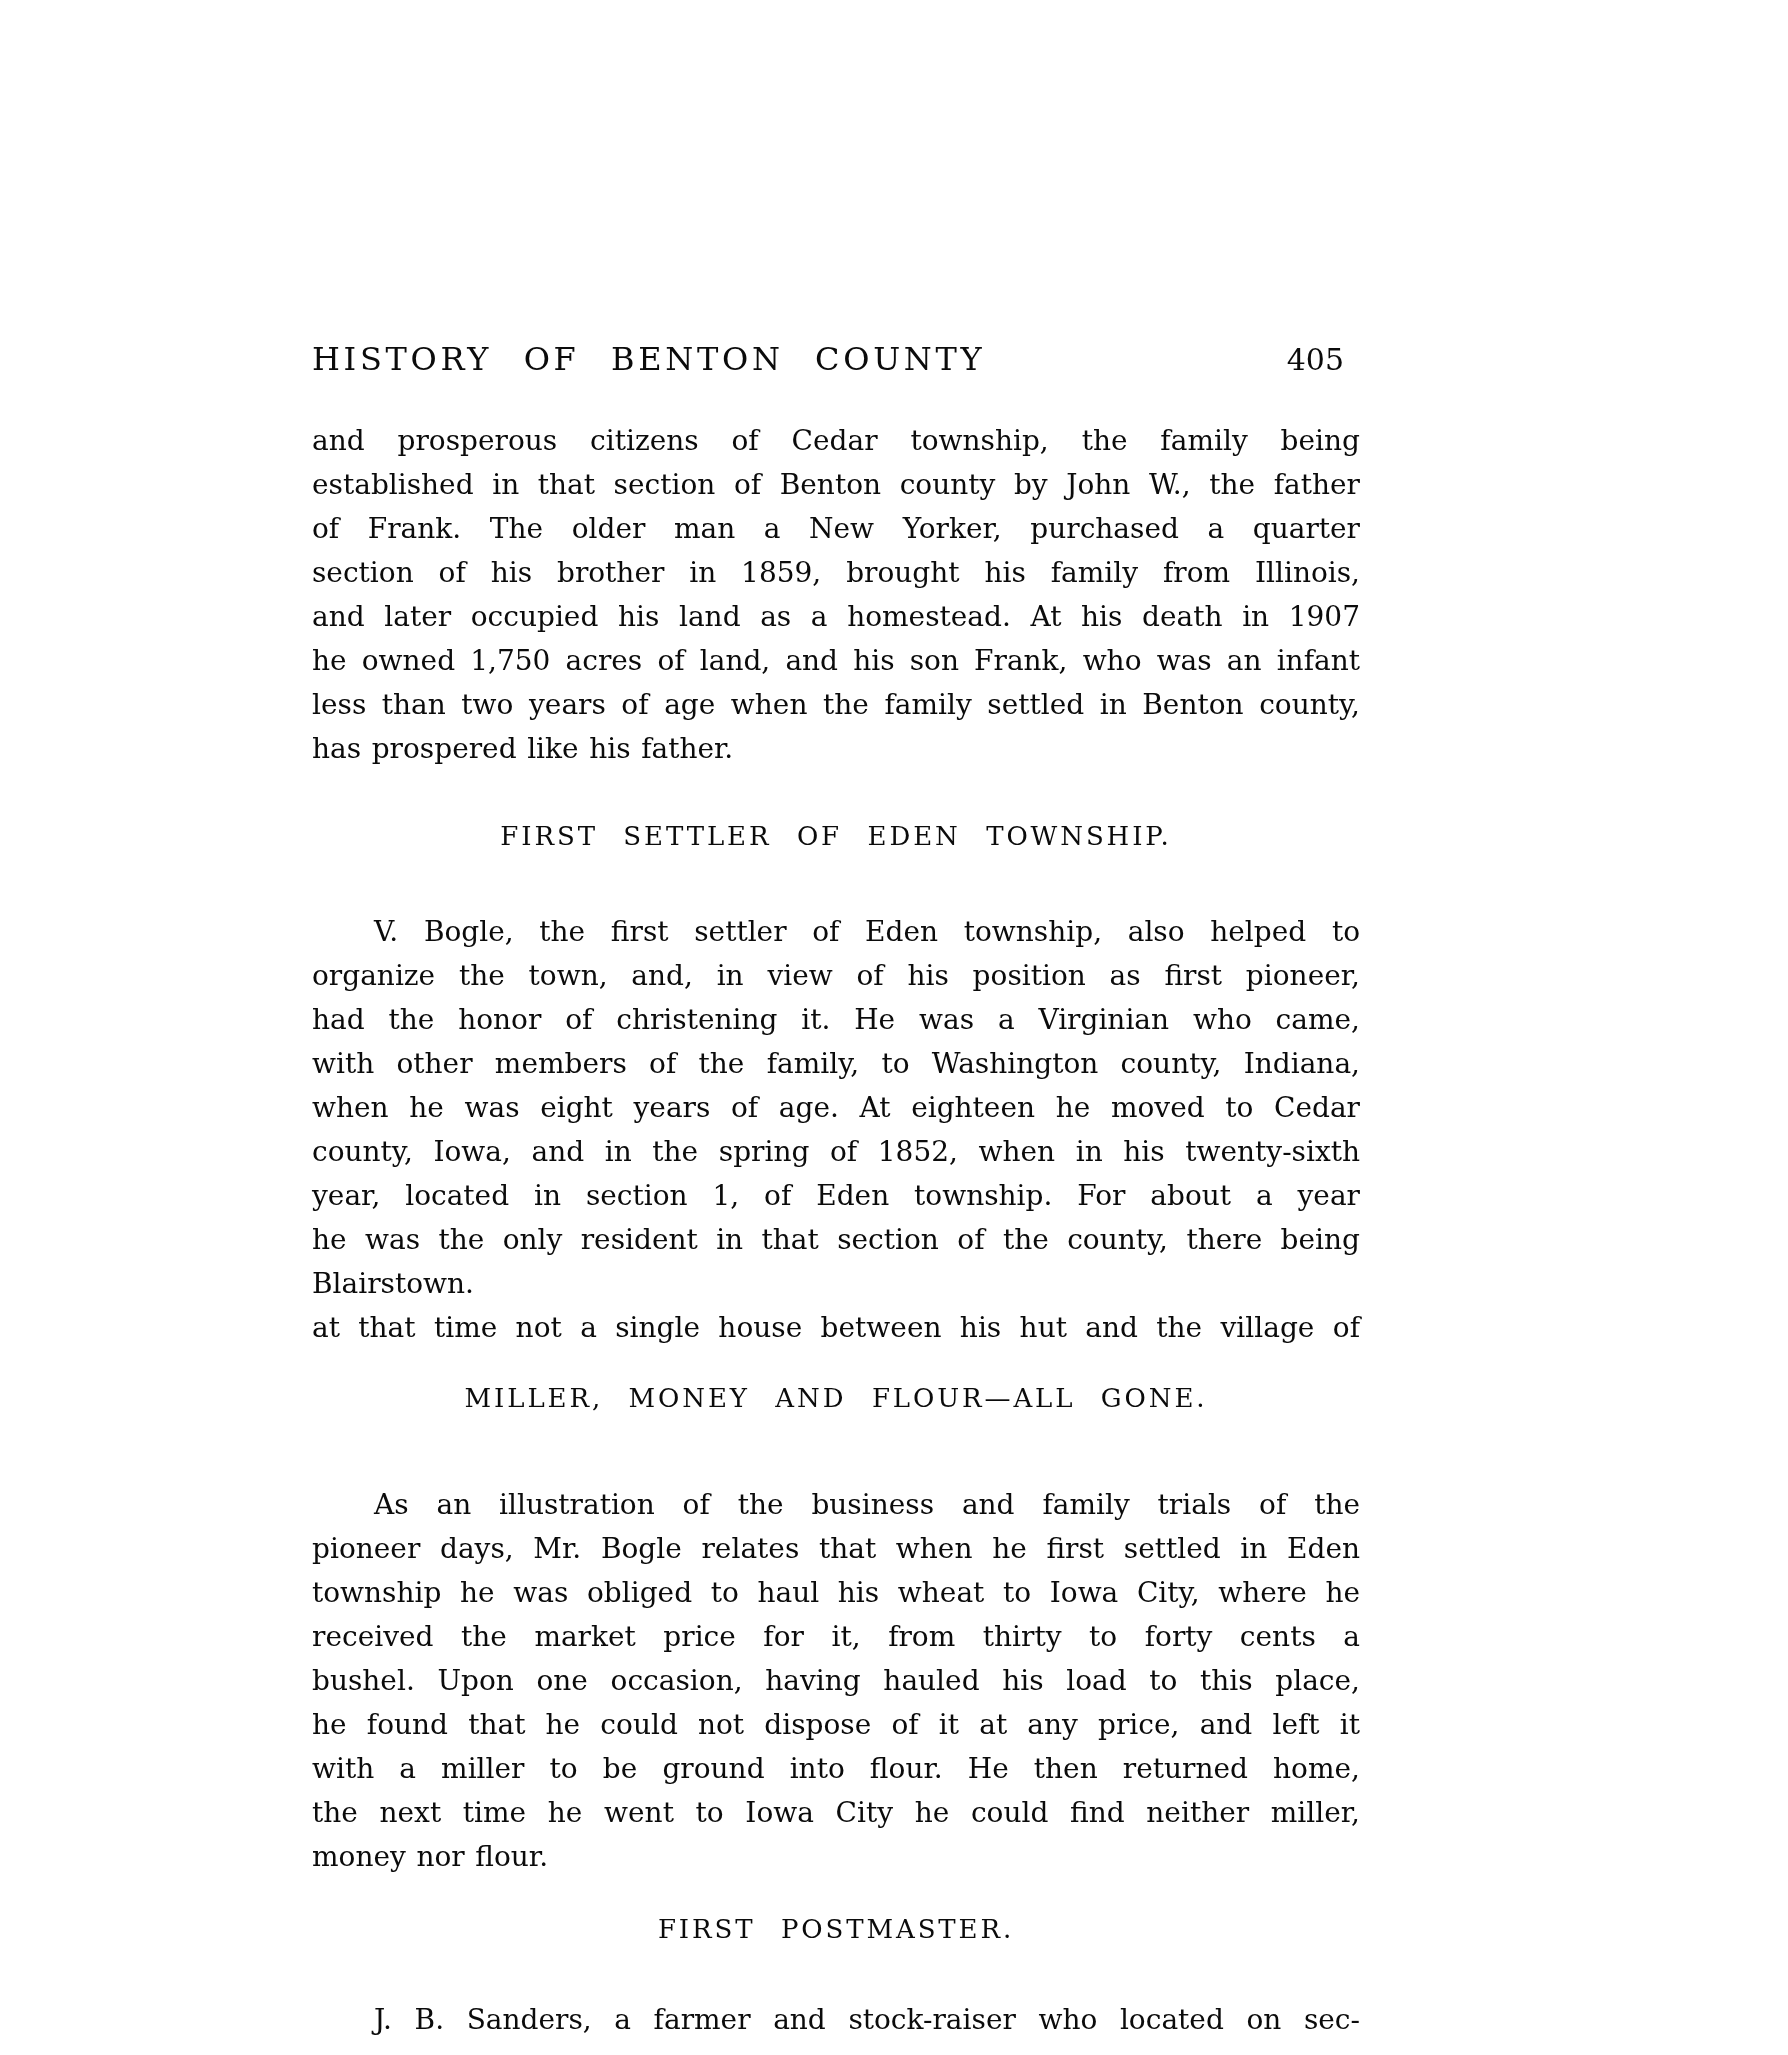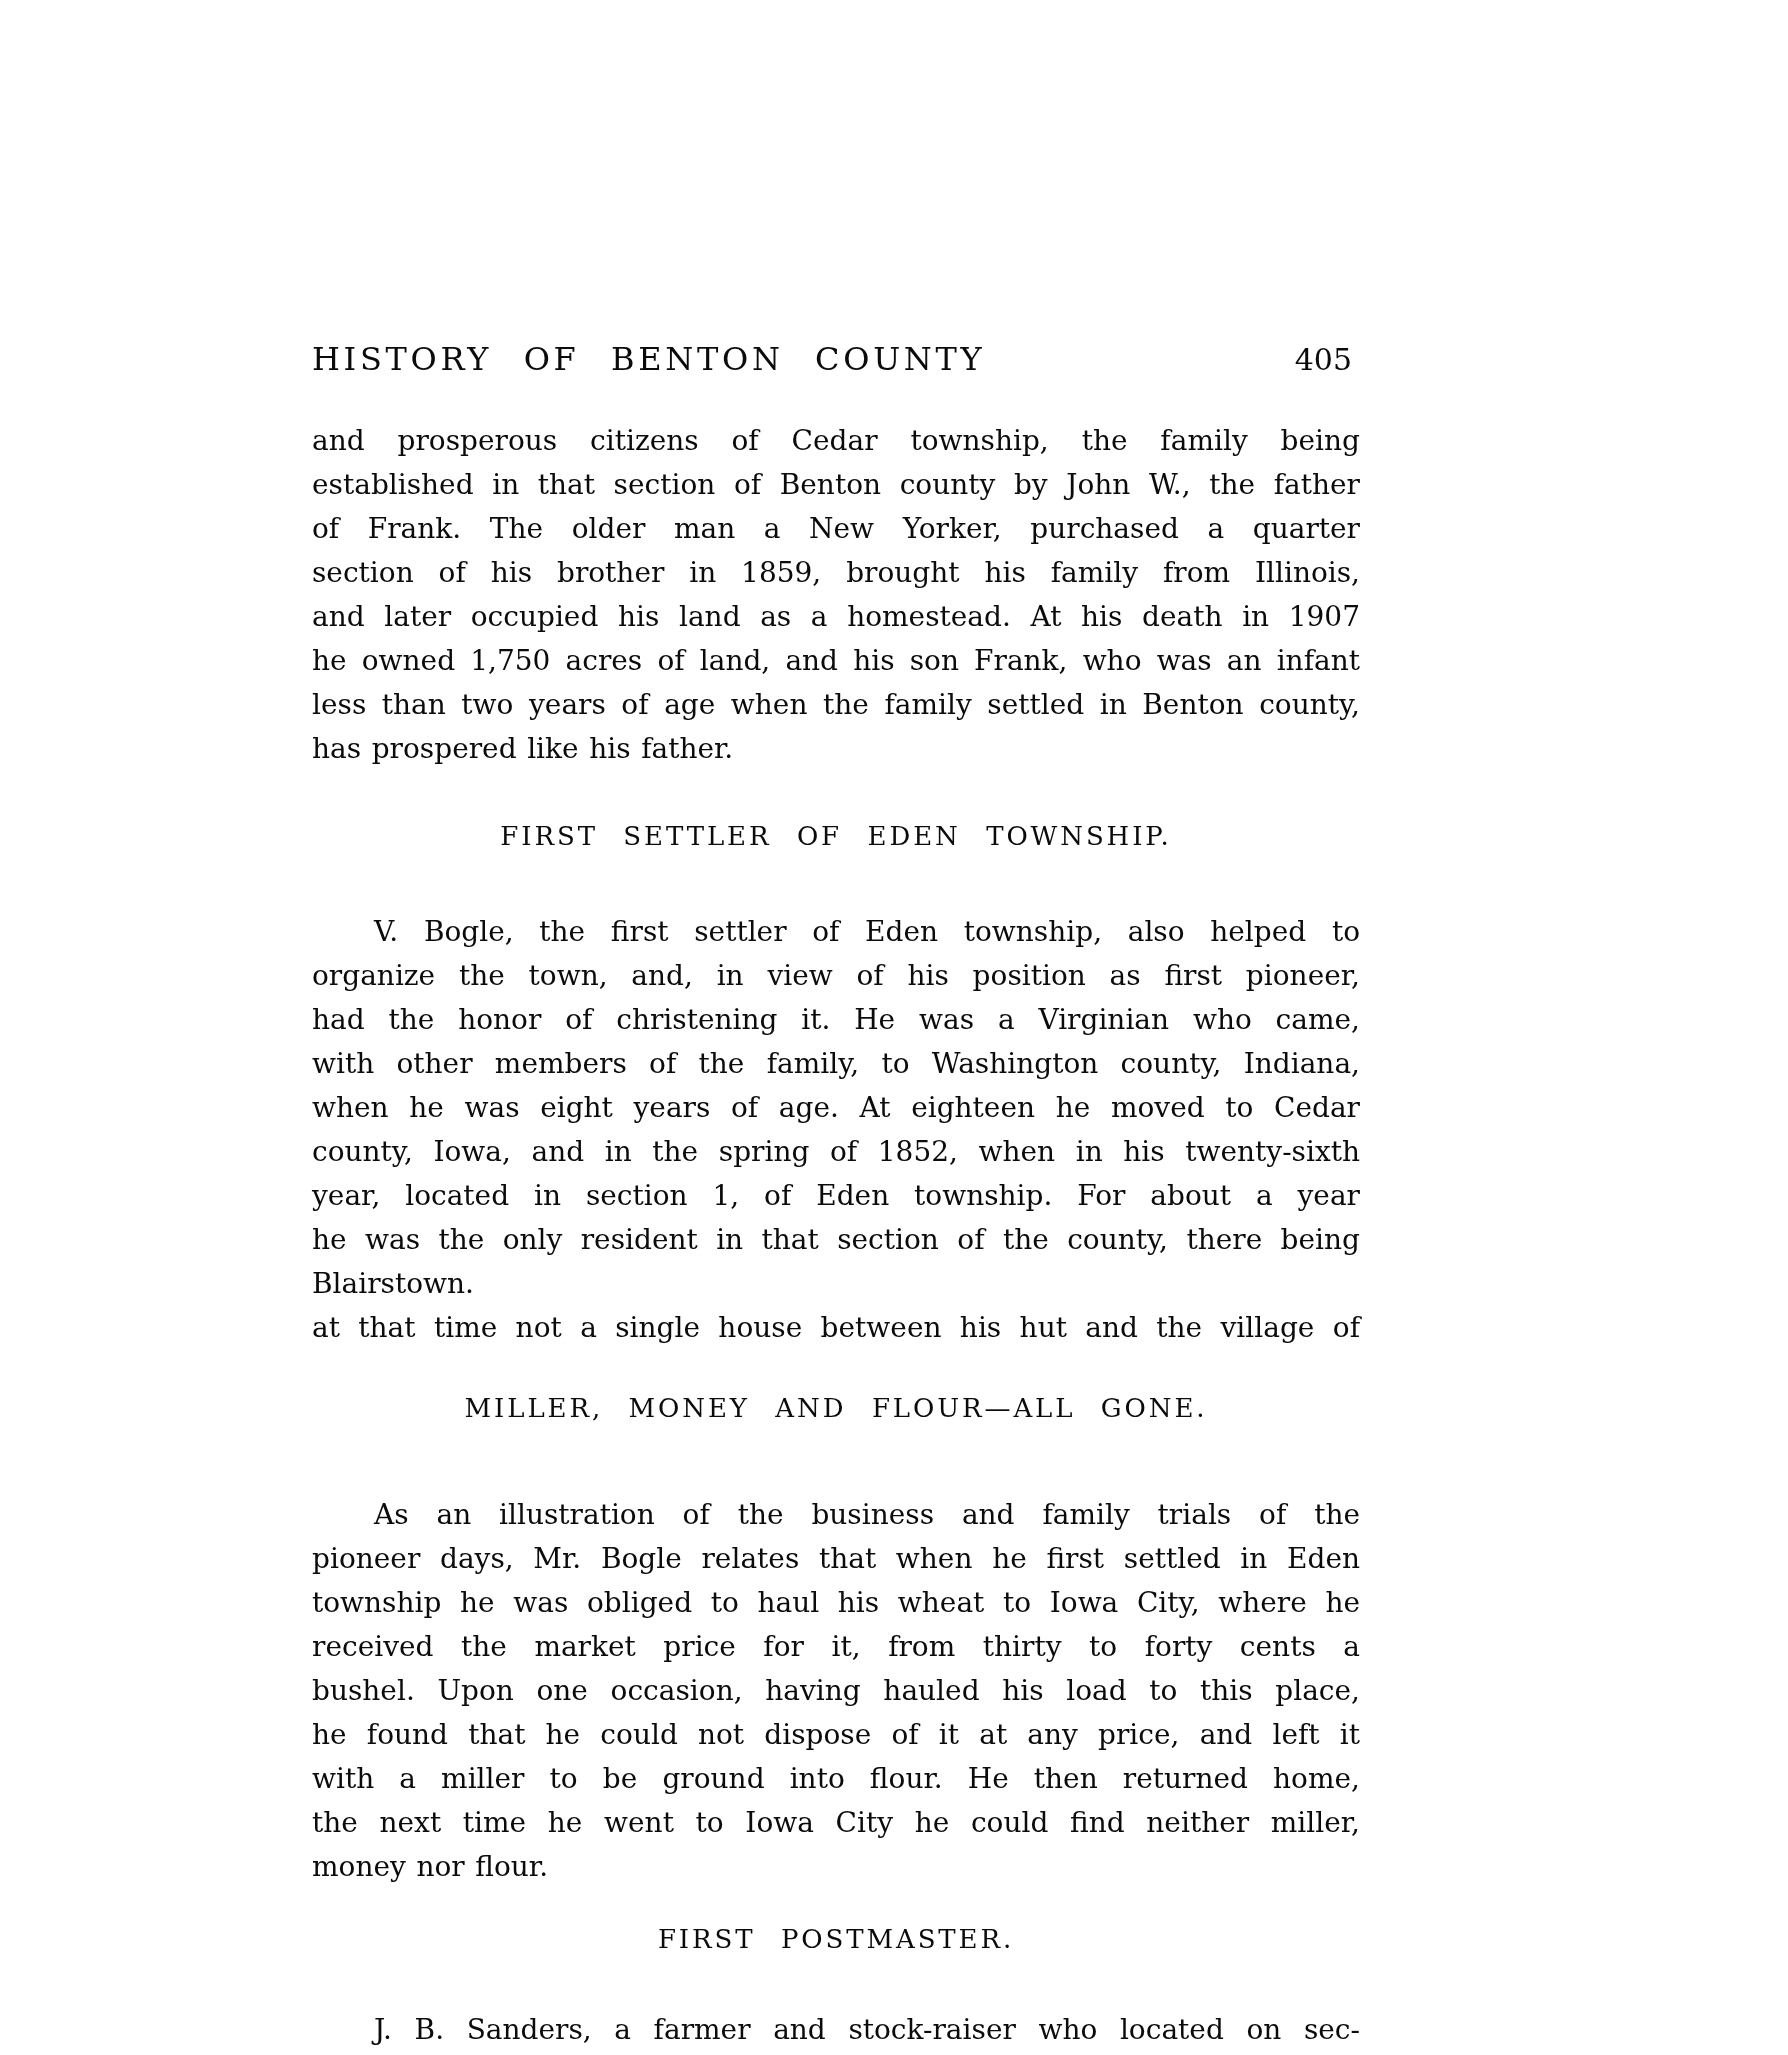--- a/index.html
+++ b/index.html
@@ -26,21 +26,21 @@
   }
   .page-title {
     text-align: left;
     font-size: 32px;
     letter-spacing: 3.7px;
     word-spacing: 0.55em;
     white-space: nowrap;
   }
   .page-number {
     position: absolute;
-    right: 8px;
+    right: 16px;
     top: 0;
     height: 45px;
     line-height: 45px;
     font-size: 30px;
     margin-left: 47px;
   }
   .paragraph { width: 1048px; }
   .line {
     height: 44px;
     line-height: 44px;
@@ -88,21 +88,21 @@
           <div class="line">organize the town, and, in view of his position as first pioneer,</div>
           <div class="line">had the honor of christening it. He was a Virginian who came,</div>
           <div class="line">with other members of the family, to Washington county, Indiana,</div>
           <div class="line">when he was eight years of age. At eighteen he moved to Cedar</div>
           <div class="line">county, Iowa, and in the spring of 1852, when in his twenty-sixth</div>
           <div class="line">year, located in section 1, of Eden township. For about a year</div>
           <div class="line">he was the only resident in that section of the county, there being</div>
           <div class="line last">Blairstown.</div>
           <div class="line">at that time not a single house between his hut and the village of</div>
         </div>
-        <div class="heading" style="margin-top: 42px;">MILLER, MONEY AND FLOUR—ALL GONE.</div>
+        <div class="heading" style="margin-top: 32px;">MILLER, MONEY AND FLOUR—ALL GONE.</div>
         <div class="paragraph" style="margin-top: 68px;">
           <div class="line indent">As an illustration of the business and family trials of the</div>
           <div class="line">pioneer days, Mr. Bogle relates that when he first settled in Eden</div>
           <div class="line">township he was obliged to haul his wheat to Iowa City, where he</div>
           <div class="line">received the market price for it, from thirty to forty cents a</div>
           <div class="line">bushel. Upon one occasion, having hauled his load to this place,</div>
           <div class="line">he found that he could not dispose of it at any price, and left it</div>
           <div class="line">with a miller to be ground into flour. He then returned home,</div>
           <div class="line">the next time he went to Iowa City he could find neither miller,</div>
           <div class="line last">money nor flour.</div>

